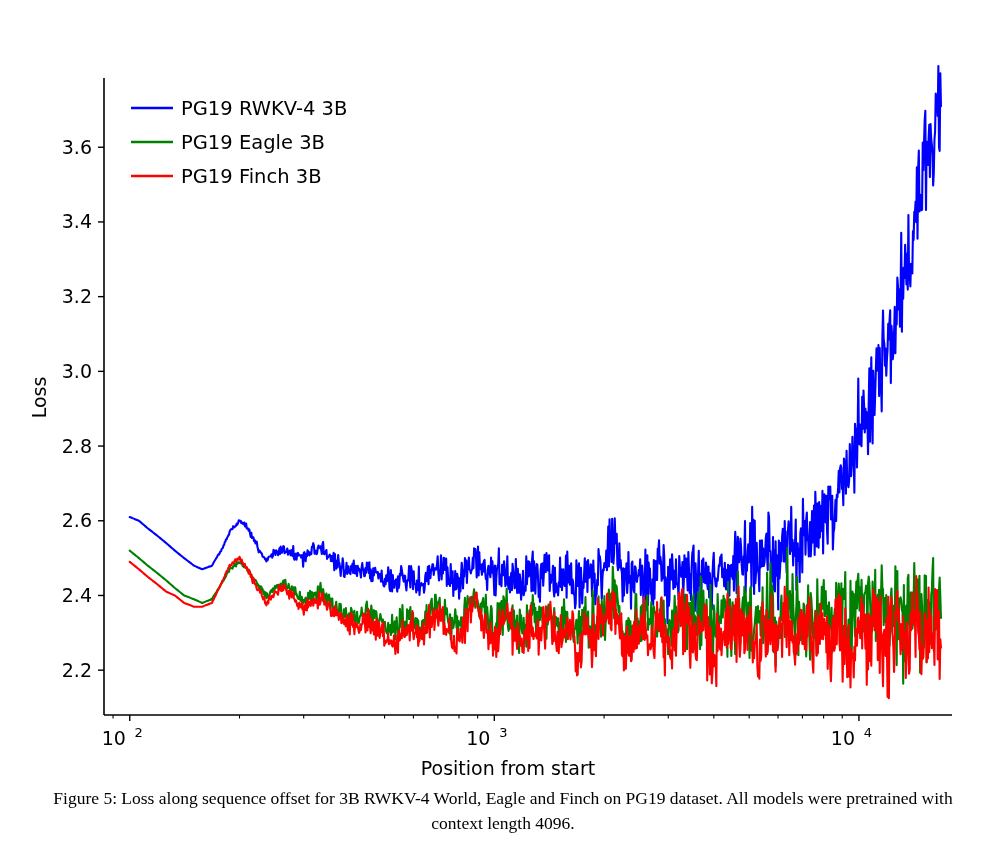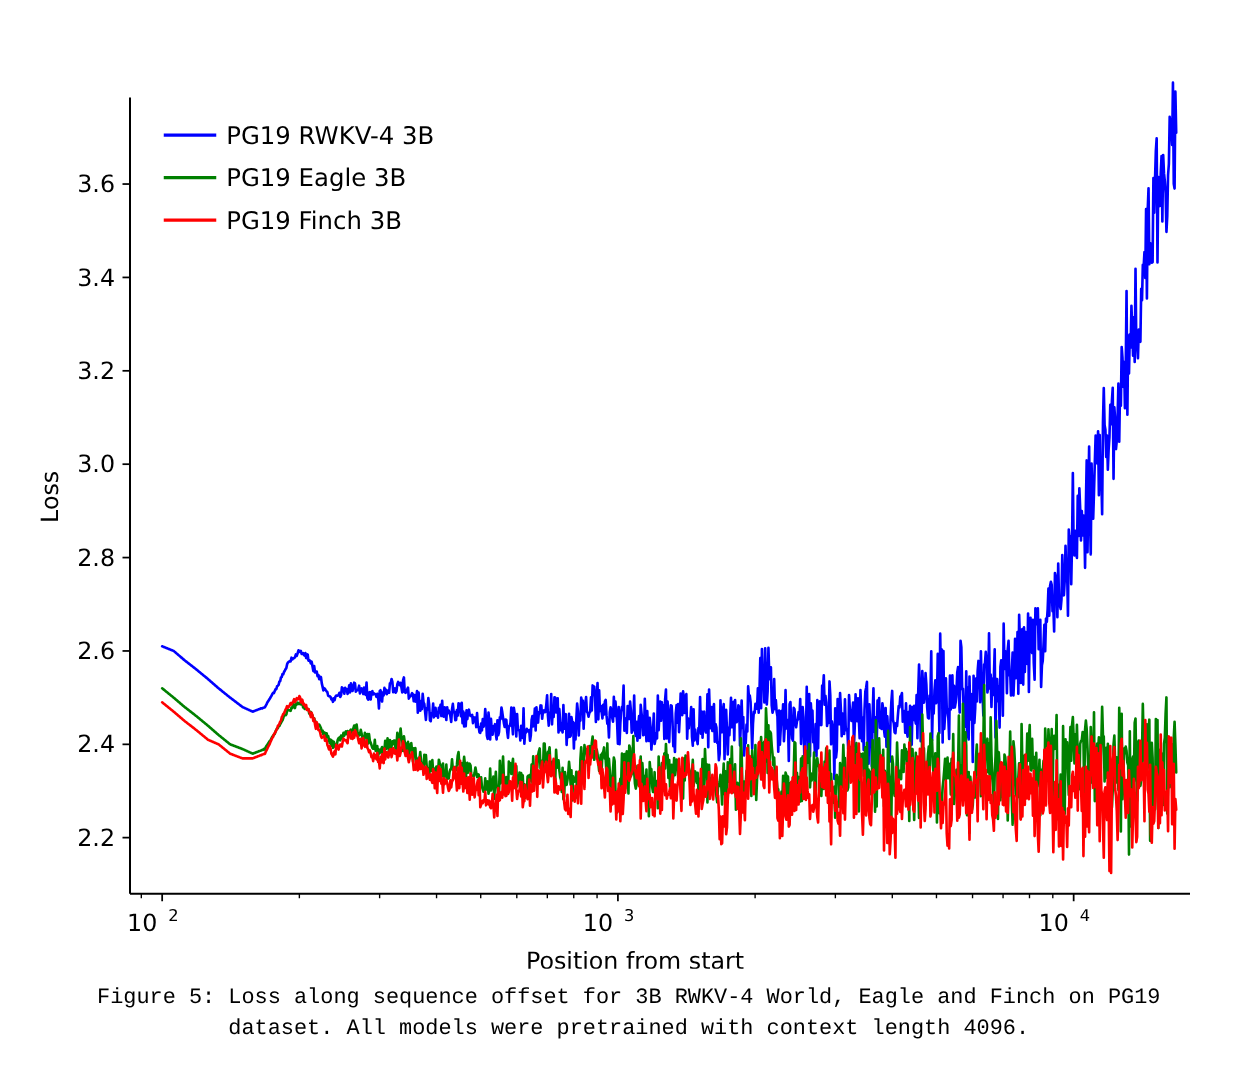--- a/index.html
+++ b/index.html
@@ -73,21 +73,21 @@
   }
   .legend-swatch {
     stroke-width: 2.6;
   }
   #caption {
     position: absolute;
     left: 0;
     top: 786px;
     width: 1006px;
     text-align: center;
-    font-family: Liberation Mono, monospace;
+    font-family: Liberation Serif, serif;
     font-size: 17.5px;
     line-height: 1.45;
     color: #000000;
     padding: 0 34px;
     box-sizing: border-box;
   }
 </style>
 </head>
 <body>
 

